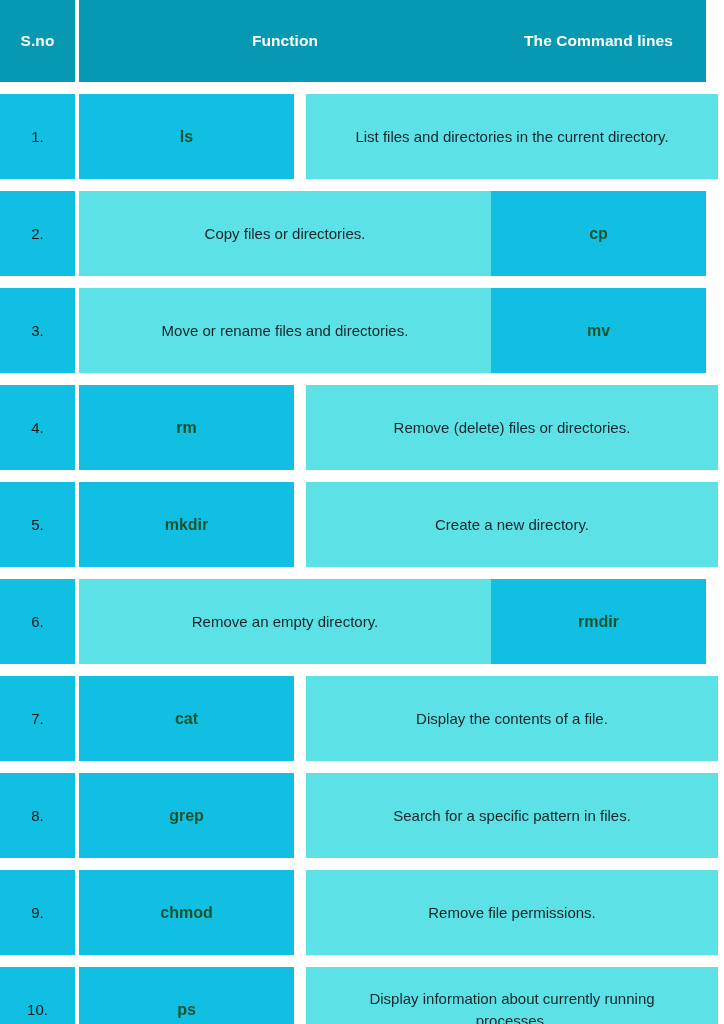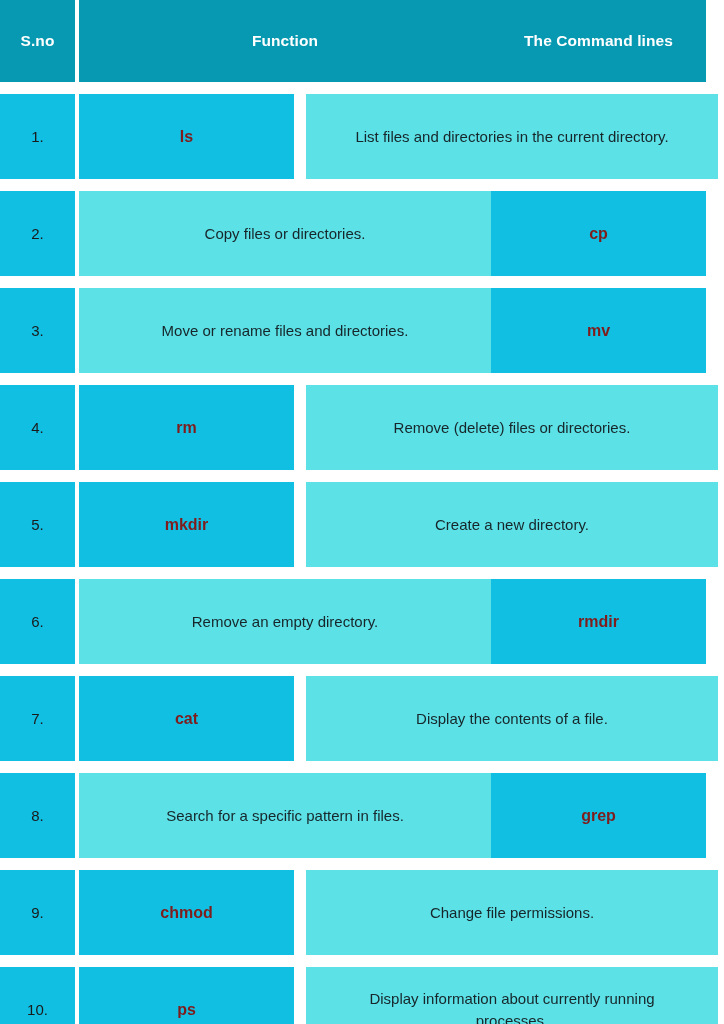--- a/index.html
+++ b/index.html
@@ -67,21 +67,21 @@
   .body-row .cell {
     height: 85px;
   }
   .body-row .col-sno {
     background: #11BFE3;
     color: #1a1a1a;
     font-size: 15px;
   }
   .body-row .col-cmd {
     background: #11BFE3;
-    color: #7f1d1d;
+    color: #14532d;
     font-size: 16px;
     font-weight: bold;
   }
   .body-row .col-fn {
     background: #5CE1E6;
     color: #16262b;
     font-size: 15px;
     line-height: 1.45;
     padding: 0 32px;
   }
@@ -134,28 +134,28 @@
   </div>
 
   <div class="row body-row">
     <div class="cell col-sno">7.</div>
     <div class="cell col-cmd">cat</div>
     <div class="cell col-fn">Display the contents of a file.</div>
   </div>
 
   <div class="row body-row">
     <div class="cell col-sno">8.</div>
+    <div class="cell col-cmd">grep</div>
     <div class="cell col-fn">Search for a specific pattern in files.</div>
-    <div class="cell col-cmd">grep</div>
   </div>
 
   <div class="row body-row">
     <div class="cell col-sno">9.</div>
     <div class="cell col-cmd">chmod</div>
-    <div class="cell col-fn">Change file permissions.</div>
+    <div class="cell col-fn">Remove file permissions.</div>
   </div>
 
   <div class="row body-row">
     <div class="cell col-sno">10.</div>
     <div class="cell col-cmd">ps</div>
     <div class="cell col-fn">Display information about currently running processes.</div>
   </div>
 
 </div>
 

